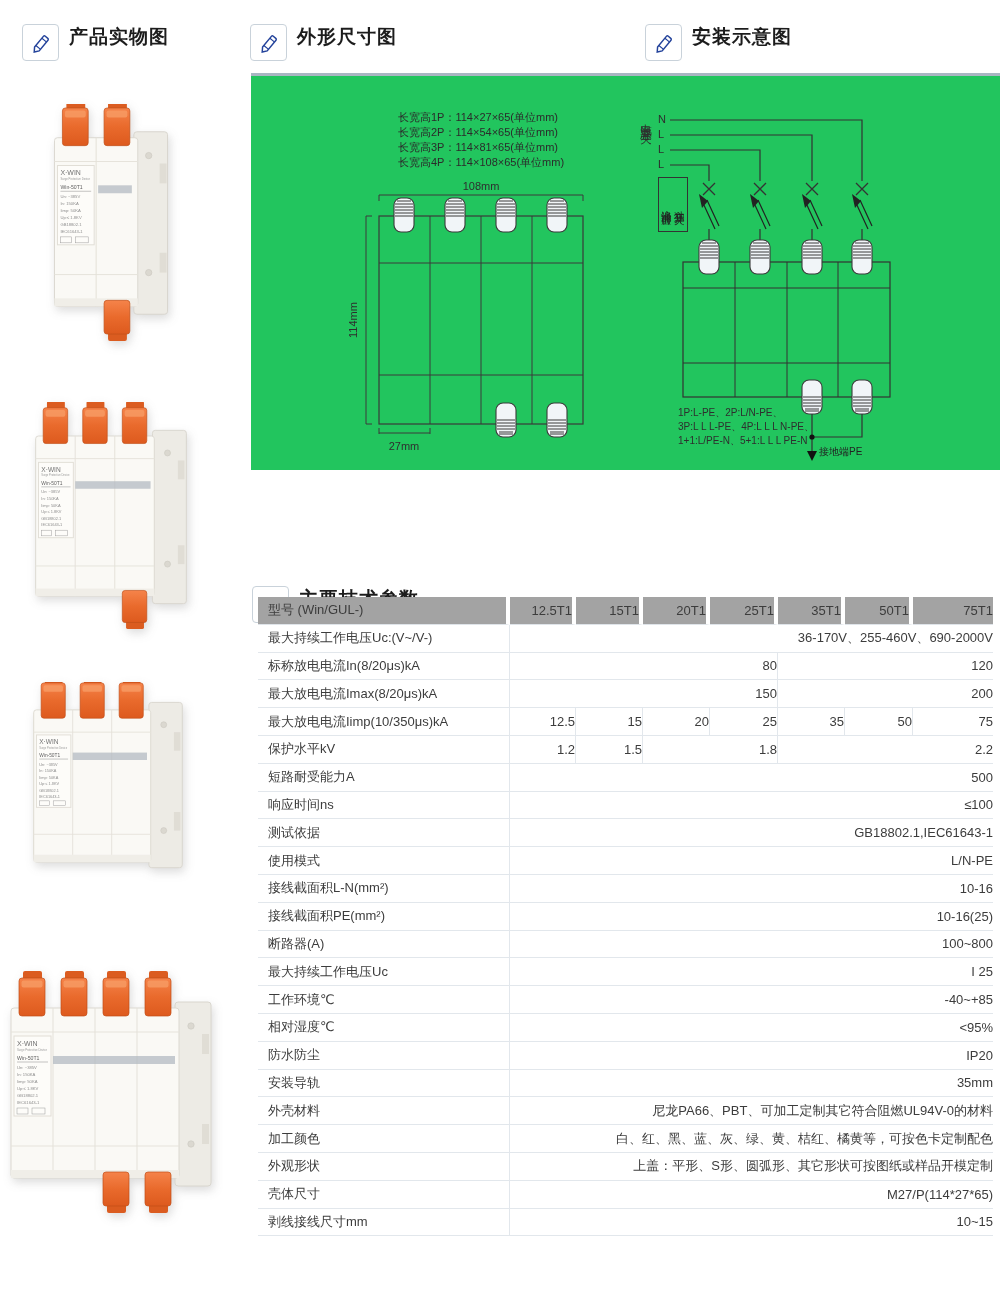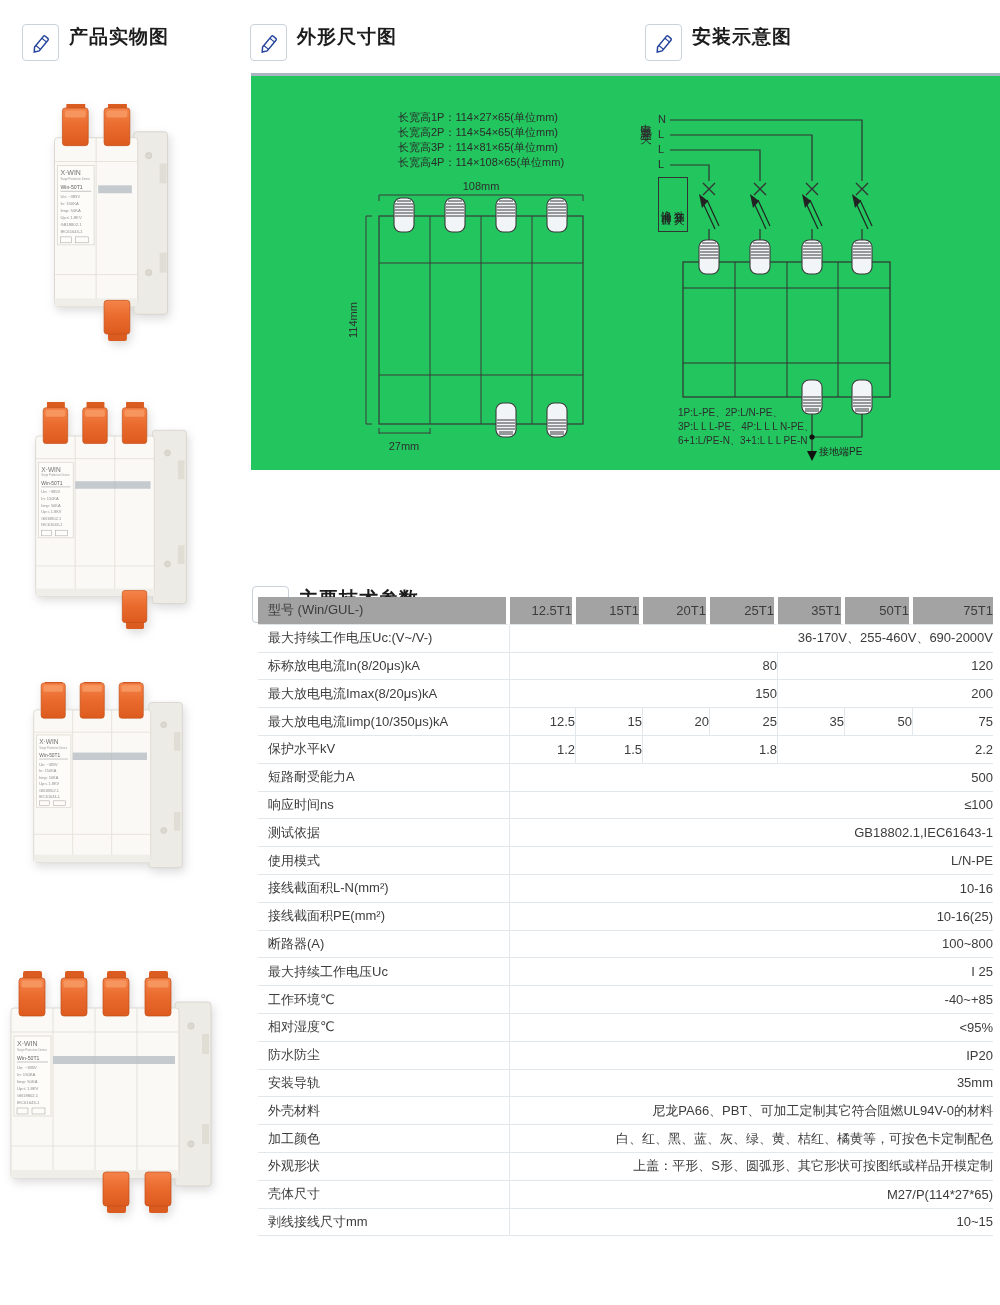--- a/index.html
+++ b/index.html
@@ -180,21 +180,21 @@
       <span class="wire-label" style="top:23px;">L</span>
       <span class="wire-label" style="top:38px;">L</span>
       <span class="wire-label" style="top:53px;">L</span>
       <div class="spd-box">
         <span>浪涌前置</span>
         <span>独立开关</span>
       </div>
       <div class="install-notes">
         <div>1P:L-PE、2P:L/N-PE、</div>
         <div>3P:L L L-PE、4P:L L L N-PE、</div>
-        <div>6+1:L/PE-N、3+1:L L L PE-N</div>
+        <div>1+1:L/PE-N、5+1:L L L PE-N</div>
       </div>
       <div class="ground-label">接地端PE</div>
     </div>
   </div>
 
   <div class="product" style="left:47px; top:104px;">
     <svg width="132" height="238" viewBox="0 0 130 240">
       <rect x="86" y="28" width="34" height="184" rx="3" fill="#edebe5" stroke="#d9d6ce"></rect>
       <rect x="112" y="60" width="7" height="20" fill="#e0ddd5"></rect>
         <rect x="112" y="150" width="7" height="20" fill="#e0ddd5"></rect>

